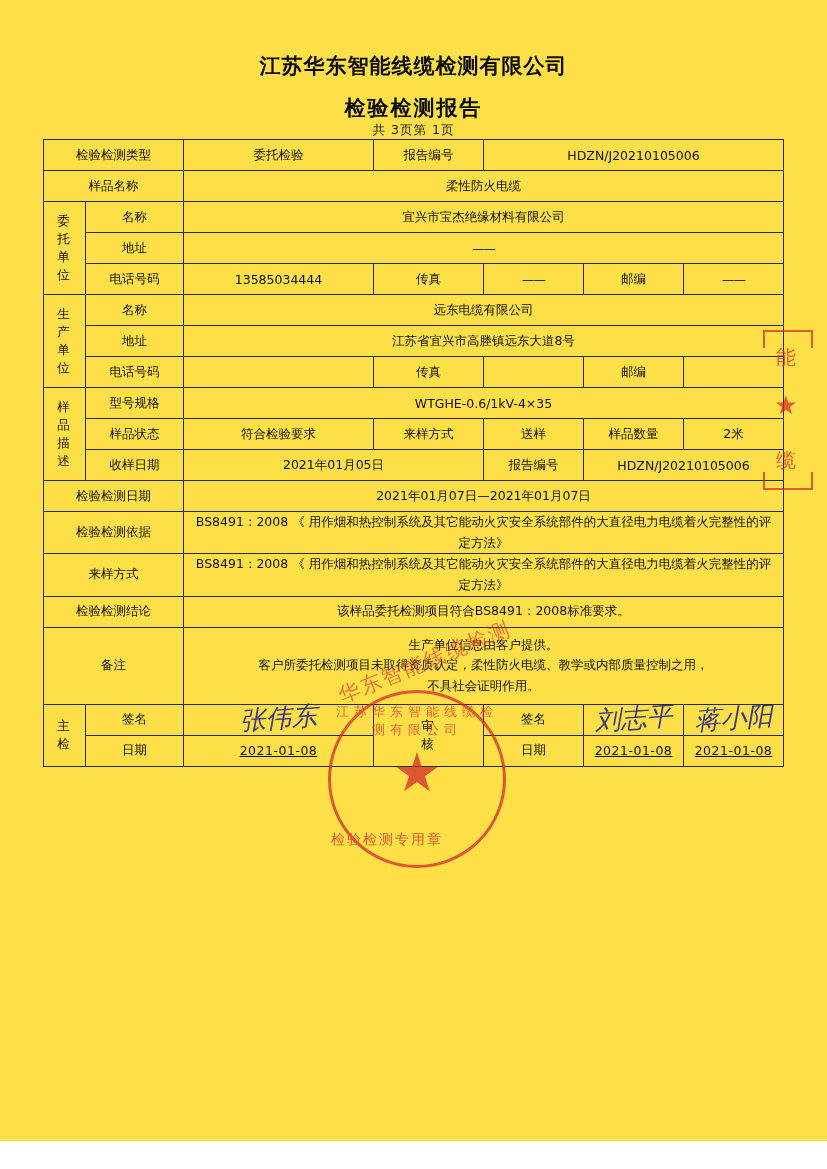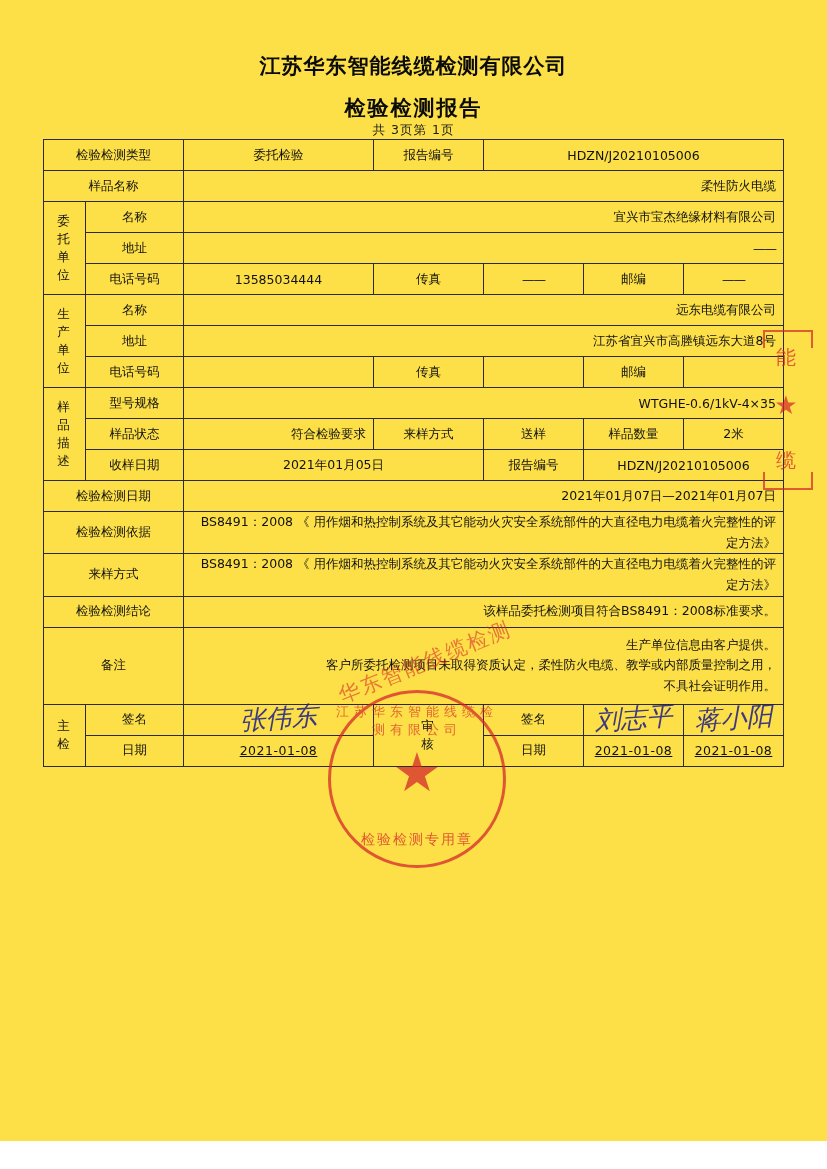--- a/index.html
+++ b/index.html
@@ -59,21 +59,21 @@
   table.report td {
     border: 1px solid #2b2b2b;
     font-size: 12.5px;
     color: #111;
     padding: 0 7px;
     height: 30px;
     font-family: "DejaVu Sans", sans-serif;
     vertical-align: middle;
   }
   td.c { text-align: center; }
-  td.l { text-align: right; }
+  td.l { text-align: center; }
   .vert {
     text-align: center;
     letter-spacing: 2px;
     line-height: 1.45;
     font-size: 12.5px;
   }
   .vert span {
     display: block;
   }
   .tall { height: 56px; }
@@ -134,21 +134,21 @@
     text-align: center;
     color: #d4232a;
     font-size: 13px;
     letter-spacing: 5px;
     font-family: "DejaVu Sans", sans-serif;
     opacity: .9;
   }
   .stamp-round .arc-bottom {
     position: absolute;
     left: 0; right: 0; bottom: 16px;
-    text-align: center;
+    text-align: left;
     color: #d4232a;
     font-size: 14px;
     letter-spacing: 2px;
     font-family: "DejaVu Sans", sans-serif;
   }
   .stamp-diag {
     position: absolute;
     left: 300px;
     top: 648px;
     width: 250px;

